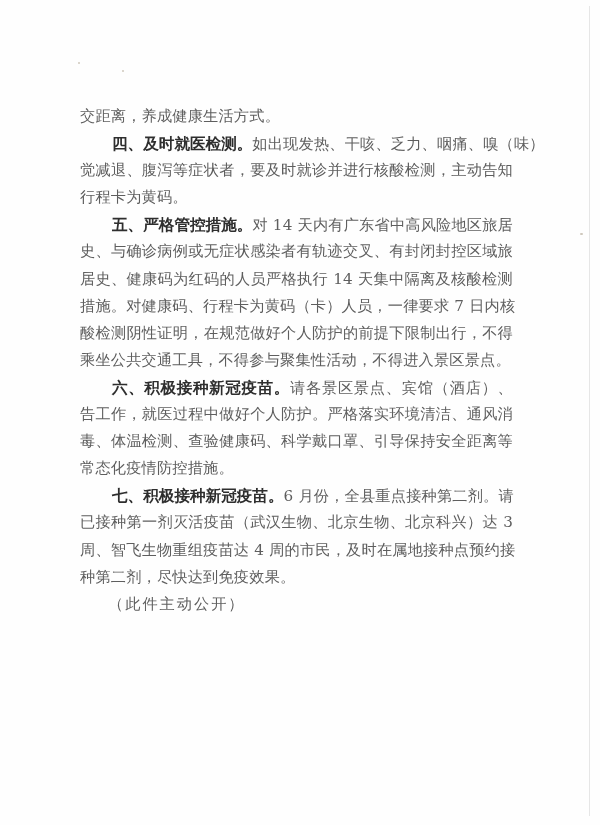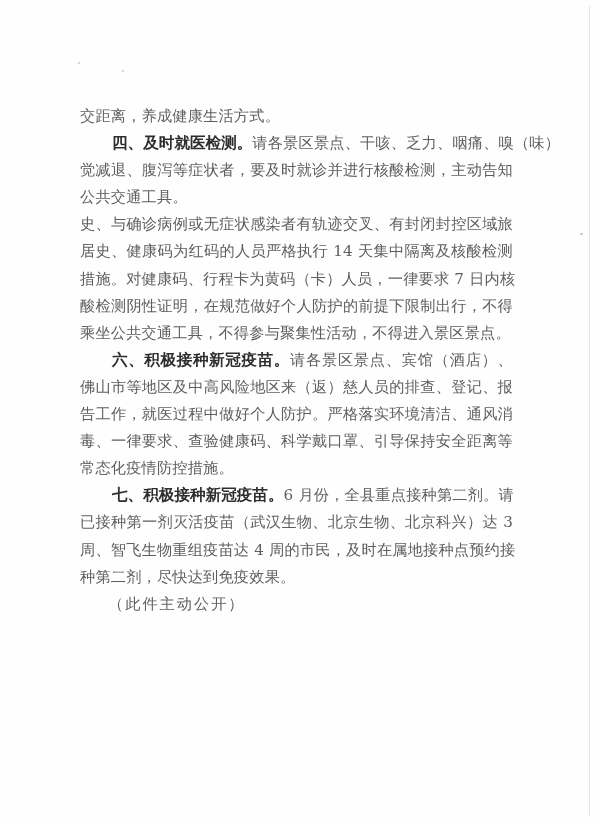--- a/index.html
+++ b/index.html
@@ -53,21 +53,21 @@
       text-align-last: justify;
       letter-spacing: 0.2px;
     }
     .line.last {
       text-align-last: left;
     }
     .line.indent {
       padding-left: 32px;
     }
     .heading {
-      font-family: Liberation Mono, monospace;
+      font-family: Liberation Serif, serif;
       font-weight: bold;
       color: #2e2e2e;
       font-size: 15.6px;
       letter-spacing: 0;
       margin-top: 32px;
     }
     .footer-note {
       padding-left: 28px;
       text-align-last: left;
       letter-spacing: 2px;
@@ -79,34 +79,34 @@
 <div class="page">
   <div class="edge-line"></div>
   <div class="speck" style="left:78px;top:62px;"></div>
   <div class="speck" style="left:122px;top:70px;"></div>
   <div class="speck" style="left:580px;top:233px;width:3px;height:2px;"></div>
 
   <div class="content">
 
     <div class="line last">交距离，养成健康生活方式。</div>
 
-    <div class="line indent"><span class="heading">四、及时就医检测。</span><span>请各景区景点、干咳、乏力、咽痛、嗅（味）</span></div>
+    <div class="line indent"><span class="heading">四、及时就医检测。</span><span>如出现发热、干咳、乏力、咽痛、嗅（味）</span></div>
     <div class="line">觉减退、腹泻等症状者，要及时就诊并进行核酸检测，主动告知</div>
-    <div class="line last">公共交通工具。</div>
+    <div class="line last">行程卡为黄码。</div>
 
+    <div class="line indent"><span class="heading">五、严格管控措施。</span><span>对 14 天内有广东省中高风险地区旅居</span></div>
     <div class="line">史、与确诊病例或无症状感染者有轨迹交叉、有封闭封控区域旅</div>
     <div class="line">居史、健康码为红码的人员严格执行 14 天集中隔离及核酸检测</div>
     <div class="line">措施。对健康码、行程卡为黄码（卡）人员，一律要求 7 日内核</div>
     <div class="line">酸检测阴性证明，在规范做好个人防护的前提下限制出行，不得</div>
     <div class="line last">乘坐公共交通工具，不得参与聚集性活动，不得进入景区景点。</div>
 
     <div class="line indent"><span class="heading">六、积极接种新冠疫苗。</span><span>请各景区景点、宾馆（酒店）、</span></div>
-    <div class="line">佛山市等地区及中高风险地区来（返）慈人员的排查、登记、报</div>
     <div class="line">告工作，就医过程中做好个人防护。严格落实环境清洁、通风消</div>
-    <div class="line">毒、一律要求、查验健康码、科学戴口罩、引导保持安全距离等</div>
+    <div class="line">毒、体温检测、查验健康码、科学戴口罩、引导保持安全距离等</div>
     <div class="line last">常态化疫情防控措施。</div>
 
     <div class="line indent"><span class="heading">七、积极接种新冠疫苗。</span><span>6 月份，全县重点接种第二剂。请</span></div>
     <div class="line">已接种第一剂灭活疫苗（武汉生物、北京生物、北京科兴）达 3</div>
     <div class="line">周、智飞生物重组疫苗达 4 周的市民，及时在属地接种点预约接</div>
     <div class="line last">种第二剂，尽快达到免疫效果。</div>
 
     <div class="line footer-note">（此件主动公开）</div>
   </div>
 </div>

